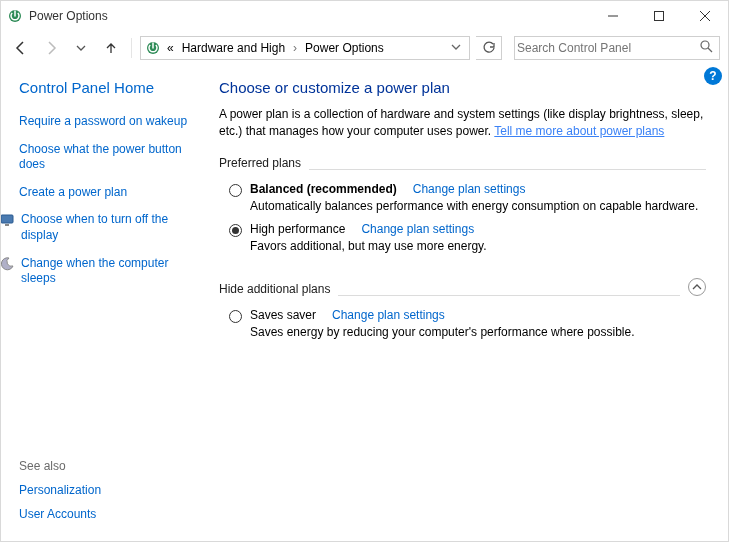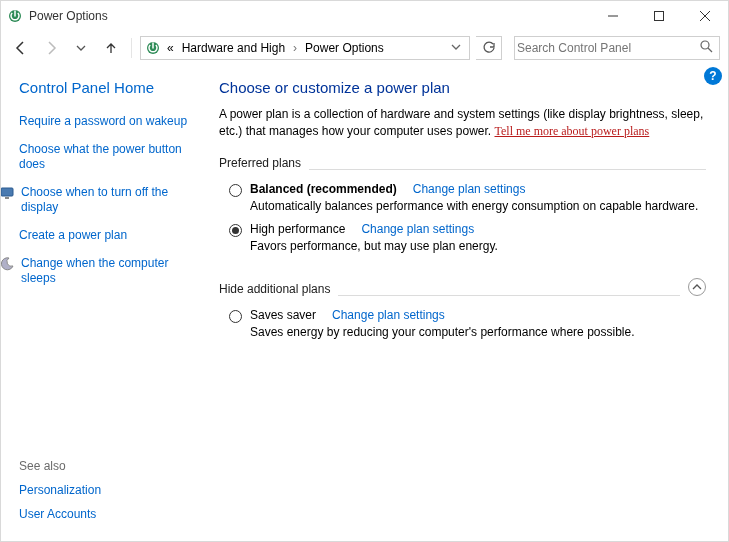--- a/index.html
+++ b/index.html
@@ -93,21 +93,21 @@
     background:#0078d7;color:#fff;
     display:flex;align-items:center;justify-content:center;
     font-weight:bold; font-size:12px;
   }
   h1.page-title {
     font-size:15px; font-weight:400;
     color:#003399;
     margin:0 0 10px 0;
   }
   .desc { color:#000; line-height:1.4; margin-bottom:16px; }
-  .desc .lnk { color:#b91c1c; text-decoration:underline;font-family:Liberation Serif, serif; }
+  .desc .lnk { color:#3b82f6; text-decoration:underline; }
 
   .section-label { color:#202020; margin-bottom:4px; display:flex; align-items:flex-end; gap:8px;}
   .section-label .line { flex:1; height:1px; background:#dcdcdc; }
   .section-label.hide { margin-top:24px; }
   .collapse-btn { width:18px;height:18px;border:1px solid #9a9a9a;border-radius:50%;display:flex;align-items:center;justify-content:center;color:#555;}
 
   .plan {
     display:flex; align-items:flex-start;
     padding: 8px 0 0 10px;
     gap:8px;
@@ -221,30 +221,30 @@
   <div class="sidebar">
     <div class="home">Control Panel Home</div>
 
     <div class="link">
       <span class="txt">Require a password on wakeup</span>
     </div>
     <div class="link">
       <span class="txt">Choose what the power button does</span>
     </div>
     <div class="link">
+      <span class="txt">Create a power plan</span>
+    </div>
+    <div class="link">
       <span class="ticon">
         <svg width="16" height="16" viewBox="0 0 16 16">
           <rect x="2" y="3" width="12" height="8" rx="1" fill="#4a7ab0" stroke="#2a5a90"></rect>
           <rect x="6" y="12" width="4" height="2" fill="#888"></rect>
         </svg>
       </span>
       <span class="txt">Choose when to turn off the display</span>
-    </div>
-    <div class="link">
-      <span class="txt">Create a power plan</span>
     </div>
     <div class="link">
       <span class="ticon">
         <svg width="16" height="16" viewBox="0 0 16 16">
           <path d="M10 2 A6 6 0 1 0 14 10 A4.5 4.5 0 0 1 10 2 Z" fill="#b0b0c8" stroke="#888"></path>
         </svg>
       </span>
       <span class="txt">Change when the computer sleeps</span>
     </div>
 
@@ -277,21 +277,21 @@
       </div>
     </div>
 
     <div class="plan">
       <div class="radio checked"></div>
       <div class="plan-body">
         <div class="plan-head">
           <span class="plan-name normal">High performance</span>
           <span class="change">Change plan settings</span>
         </div>
-        <div class="plan-desc">Favors performance, but may use plan energy.</div>
+        <div class="plan-desc">Favors additional, but may use more energy.</div>
       </div>
     </div>
 
     <div class="section-label hide">
       <span>Hide additional plans</span>
       <span class="line"></span>
       <span class="collapse-btn">
         <svg width="10" height="10">
             <path d="M1 7 L5 3 L9 7" fill="none" stroke="#555" stroke-width="1.3"></path>
           </svg>

